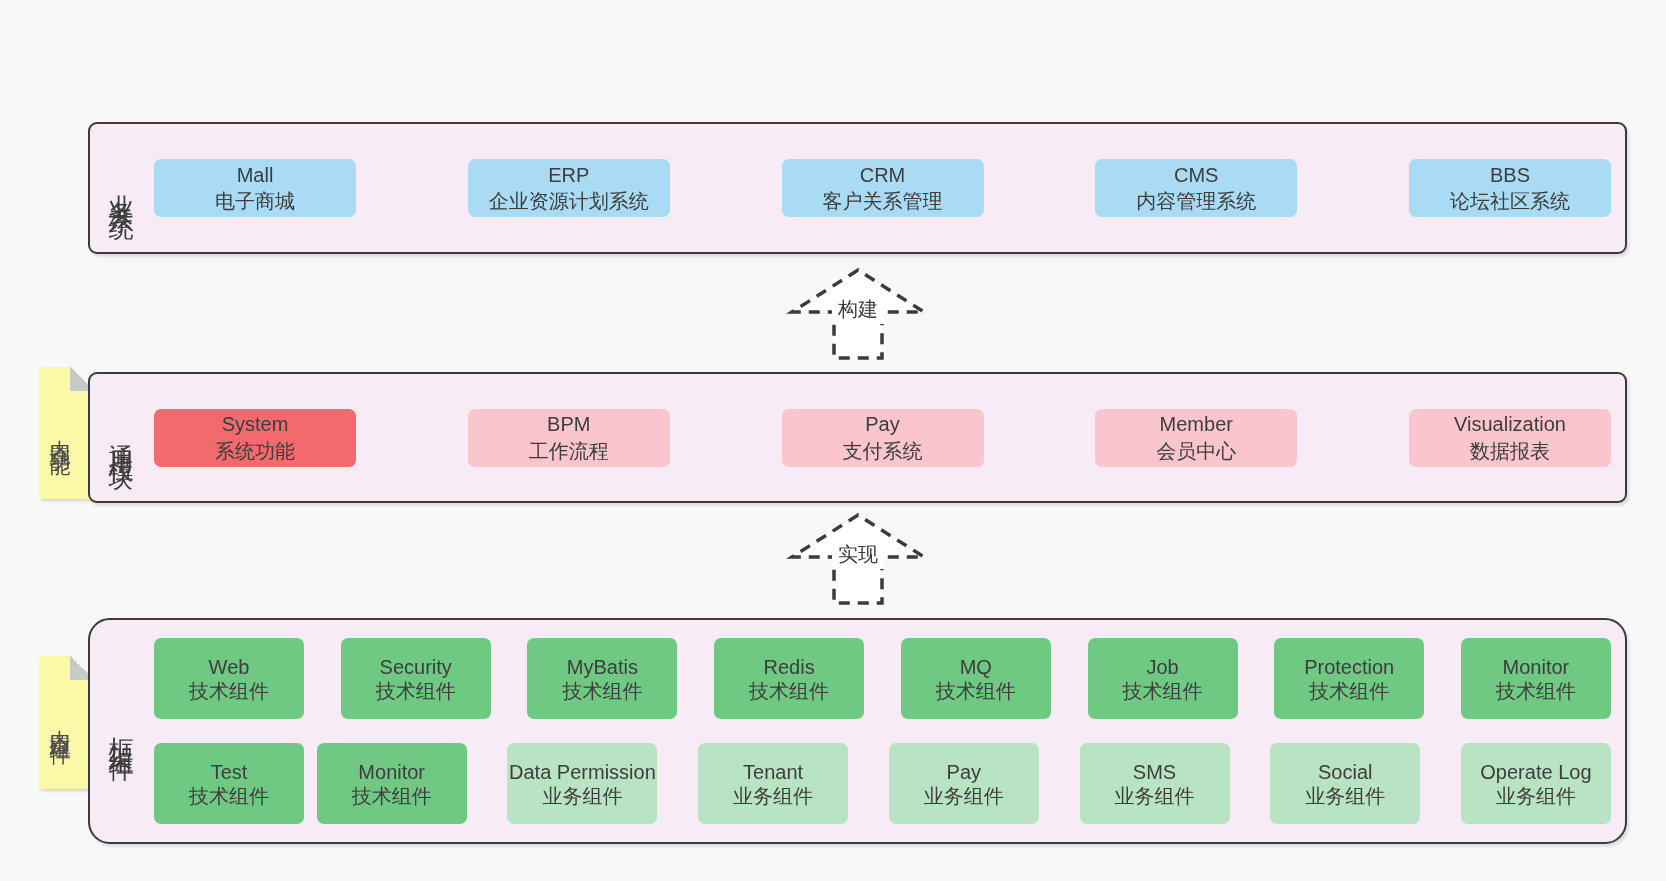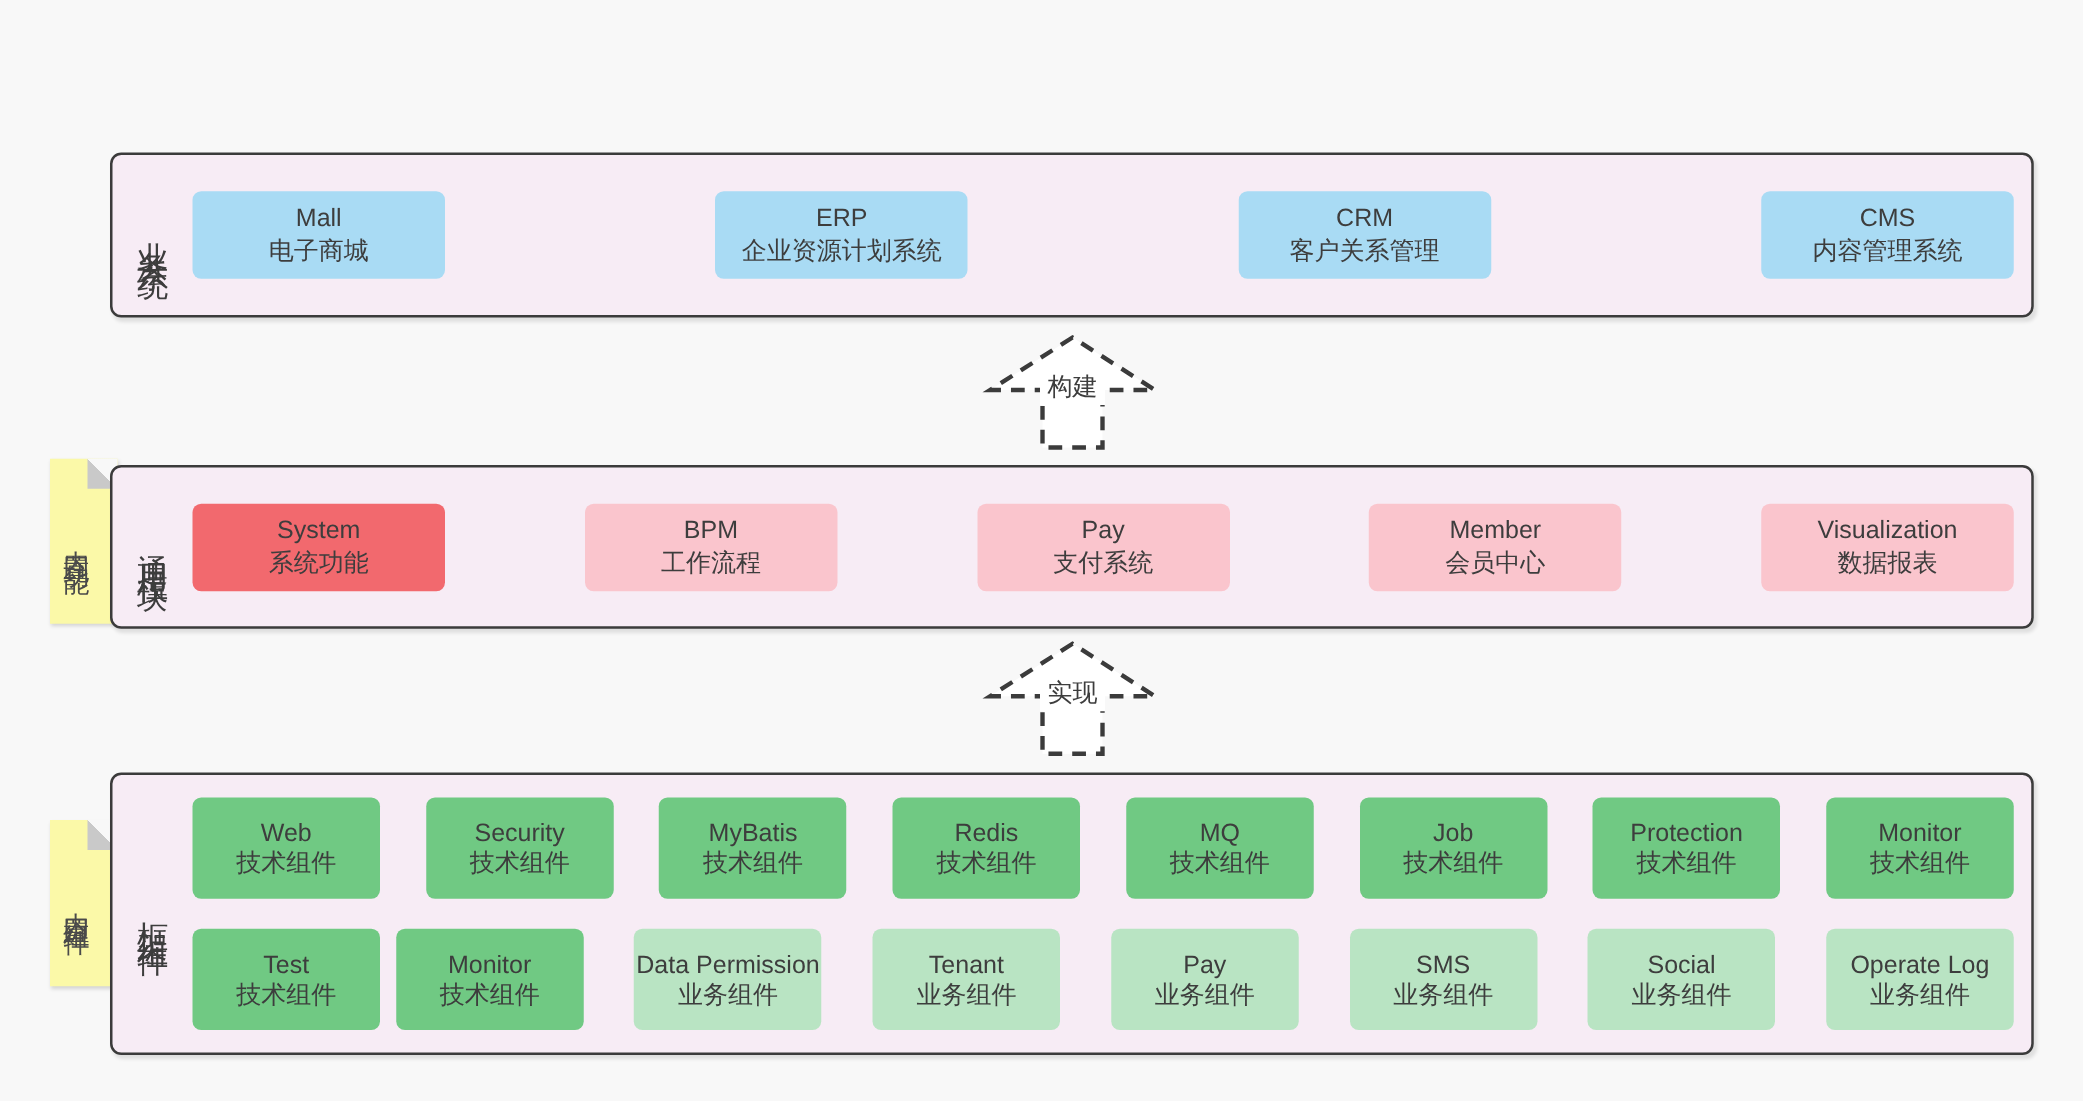--- a/index.html
+++ b/index.html
@@ -11,40 +11,40 @@
   }
   .band{
     position:absolute;left:88px;width:1535px;
     background:var(--band-bg,#f7ecf5);
     border:2px solid var(--band-border,#3b3b3b);
     border-radius:9px;
     box-shadow:2px 3px 3px rgba(0,0,0,0.10);
   }
   .band-1{top:122px;height:128px;}
   .band-2{top:372px;height:127px;}
-  .band-3{top:618px;height:222px;}
+  .band-3{top:618px;height:222px;border-radius:22px;}
   .band-label{
     position:absolute;left:6px;top:0;bottom:0;width:52px;
     display:flex;align-items:center;justify-content:center;
     writing-mode:vertical-rl;text-orientation:upright;
     font-size:25px;letter-spacing:7px;color:#3d3d3d;
   }
   .box-row{
     position:absolute;left:64px;right:14px;top:0;bottom:0;
     display:flex;align-items:center;justify-content:space-between;
   }
   .grid-rows{
     position:absolute;left:64px;right:14px;top:0;bottom:0;
     display:flex;flex-direction:column;justify-content:center;gap:24px;
   }
   .grid-row{display:flex;justify-content:space-between;}
   .box{
     display:flex;flex-direction:column;align-items:center;justify-content:center;
     border-radius:7px;text-align:center;
-    width:202px;height:70px;line-height:1.32;
+    width:202px;height:58px;line-height:1.32;
   }
   .grid-row .box{width:150px;height:81px;line-height:1.2;}
   .box-title{font-size:20px;}
   .box-sub{font-size:20px;}
   .blue{background:var(--box-blue,#a9dbf4);}
   .red{background:var(--box-red,#f2696e);}
   .pink{background:var(--box-pink,#fac5cd);}
   .green{background:var(--box-green,#70c983);}
   .lightgreen{background:var(--box-lightgreen,#b9e4c3);margin-left:28px;}
   .note{
@@ -105,20 +105,24 @@
           <div class="box-sub">企业资源计划系统</div>
         </div>
         <div class="box blue">
           <div class="box-title">CRM</div>
           <div class="box-sub">客户关系管理</div>
         </div>
         <div class="box blue">
           <div class="box-title">CMS</div>
           <div class="box-sub">内容管理系统</div>
         </div>
+        <div class="box blue">
+          <div class="box-title">BBS</div>
+          <div class="box-sub">论坛社区系统</div>
+        </div>
       </div>
   </section>
 
   <svg class="arrow arrow-1" viewBox="0 0 150 96">
     <polygon points="75,4 9,46 51,46 51,92 99,92 99,46 141,46"></polygon>
     <rect x="49" y="26" width="52" height="32" fill="#ffffff"></rect>
     <text x="75" y="50">构建</text>
   </svg>
 
   <section class="band band-2">

